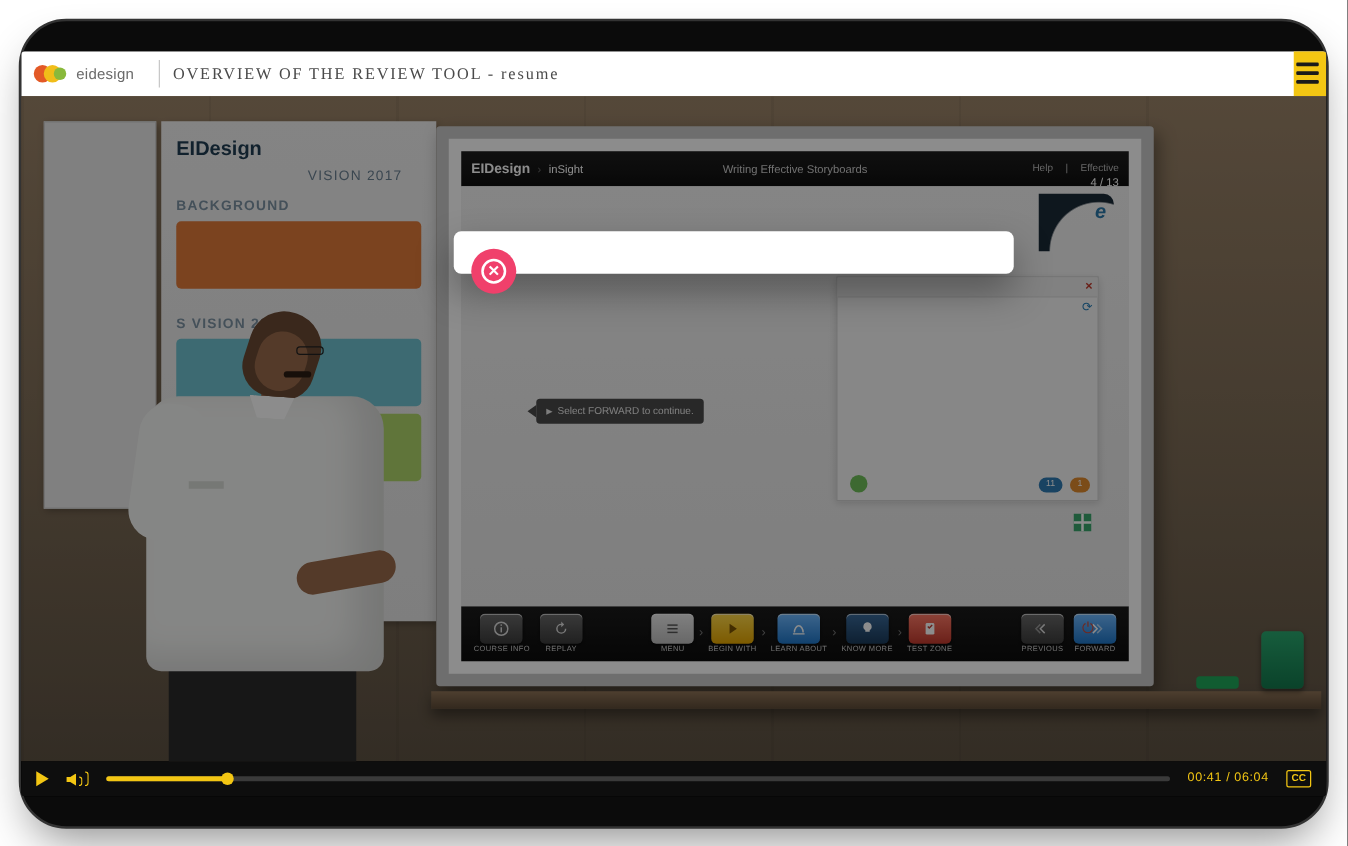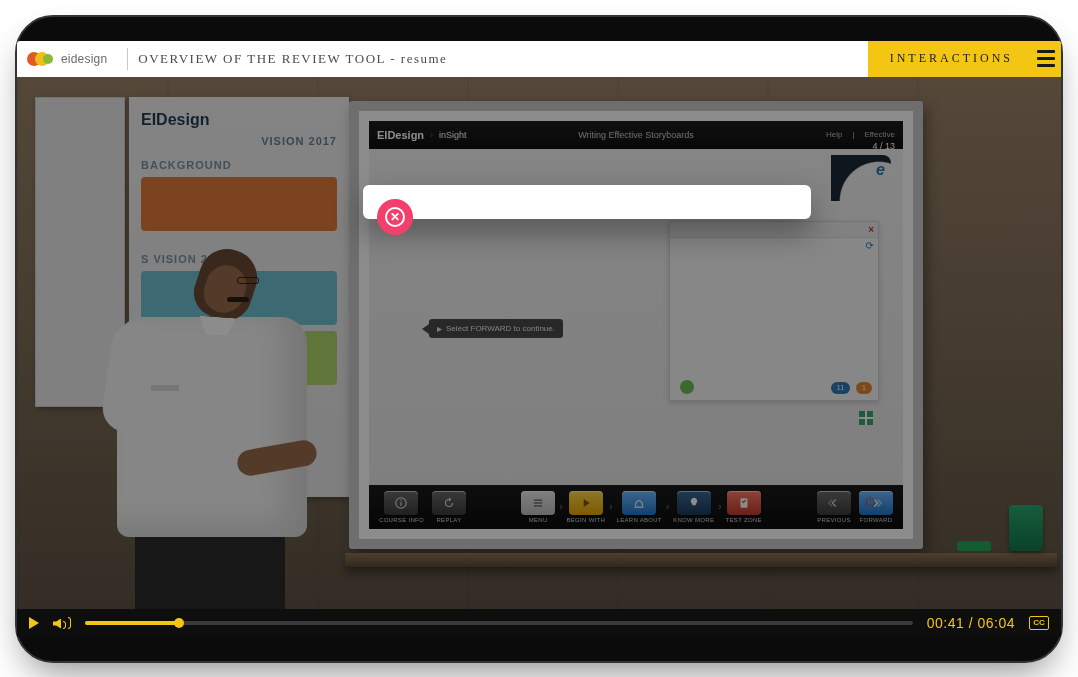--- a/index.html
+++ b/index.html
@@ -87,21 +87,21 @@
     background:#e9e9e9; border:1px solid #cfcfcf;
     box-shadow: 2px 2px 6px rgba(0,0,0,.3);
   }
   .poster2{
     position:absolute; left:112px; top:20px; width:220px; height:400px;
     background:linear-gradient(#f0f0f0,#e6e6e6);
     box-shadow: 2px 2px 6px rgba(0,0,0,.3);
     padding:14px 12px; color:#2a4b66; font-size:11px;
   }
   .poster2 .ptitle{ font-size:16px; color:#1f3c52; font-weight:700;}
-  .poster2 .psub{ color:#6b8193; font-size:11px; margin:6px 0 12px; letter-spacing:1px;font-weight:bold;}
+  .poster2 .psub{ color:#6b8193; font-size:11px; margin:6px 15px 12px; letter-spacing:1px;}
   .poster2 .phdr{ color:#7c92a3; font-weight:700; letter-spacing:1px; font-size:11px; margin-top:8px;}
   .poster2 .block{ height:54px; border-radius:4px; margin-top:6px;}
   .blk1{ background:#e07a3a;} .blk2{ background:#6fc2cf;} .blk3{ background:#b0d66a;}
   .shelf{
     position:absolute; left:328px; right:4px; top:476px; height:14px;
     background:linear-gradient(#8e7357,#5d4a37);
     box-shadow: 0 6px 10px rgba(0,0,0,.4);
   }
   .mug{
     position:absolute; right:18px; top:428px; width:34px; height:46px;
@@ -267,21 +267,21 @@
   .vol .spk{
     width:8px;height:10px;background:#f3c613;clip-path:polygon(0 30%,40% 30%,100% 0,100% 100%,40% 70%,0 70%);
   }
   .vol .w1,.vol .w2{ width:3px; border:1.5px solid #f3c613; border-left:none;
     border-radius:0 6px 6px 0;}
   .vol .w1{height:8px;} .vol .w2{height:12px;}
   .seek{ flex:1; height:4px; background:#3a3a3a; border-radius:2px; position:relative; cursor:pointer;}
   .seek .prog{ position:absolute; left:0; top:0; bottom:0; width:11.4%; background:#f3c613; border-radius:2px;}
   .seek .thumb{ position:absolute; left:11.4%; top:50%; transform:translate(-50%,-50%);
     width:10px;height:10px;background:#f3c613;border-radius:50%;}
-  .time{ color:#f3c613; font-size:14px; letter-spacing:.5px;}
+  .time{ color:#f3c613; font-size:10px; letter-spacing:.5px;}
   .cc{
     width:20px;height:14px;border:1.5px solid #f3c613;border-radius:2px;
     display:flex;align-items:center;justify-content:center;font-size:8px;font-weight:700;
     cursor:pointer;
   }
 </style>
 </head>
 <body>
 
 <div class="tablet">
@@ -294,21 +294,20 @@
       <div class="logo">
         <div class="logo-bubbles">
           <span class="lb1"></span>
             <span class="lb2"></span>
             <span class="lb3"></span>
         </div>
         <span class="logo-text">eidesign</span>
       </div>
       <div class="vdiv"></div>
       <div class="page-title">OVERVIEW OF THE REVIEW TOOL - resume</div>
-      <div class="interactions">INTERACTIONS</div>
       <div class="hamburger">
         <span></span>
           <span></span>
           <span></span>
       </div>
     </div>
 
     <div class="video-area">
       <div class="wall"></div>
 

